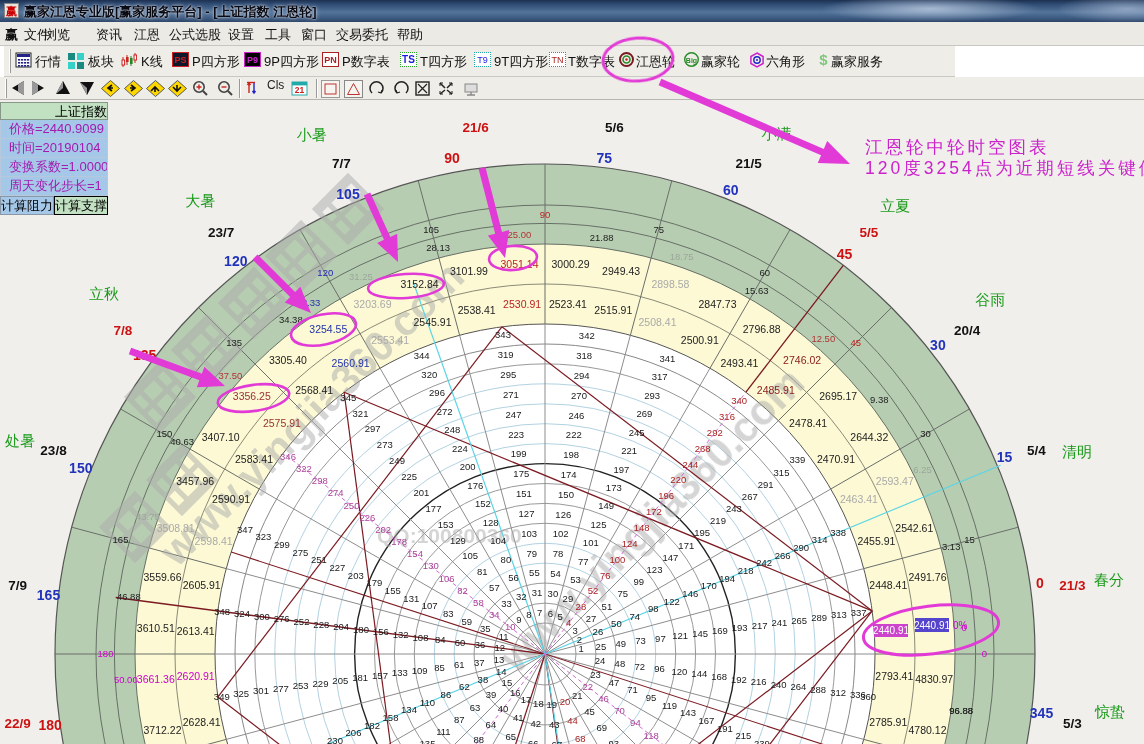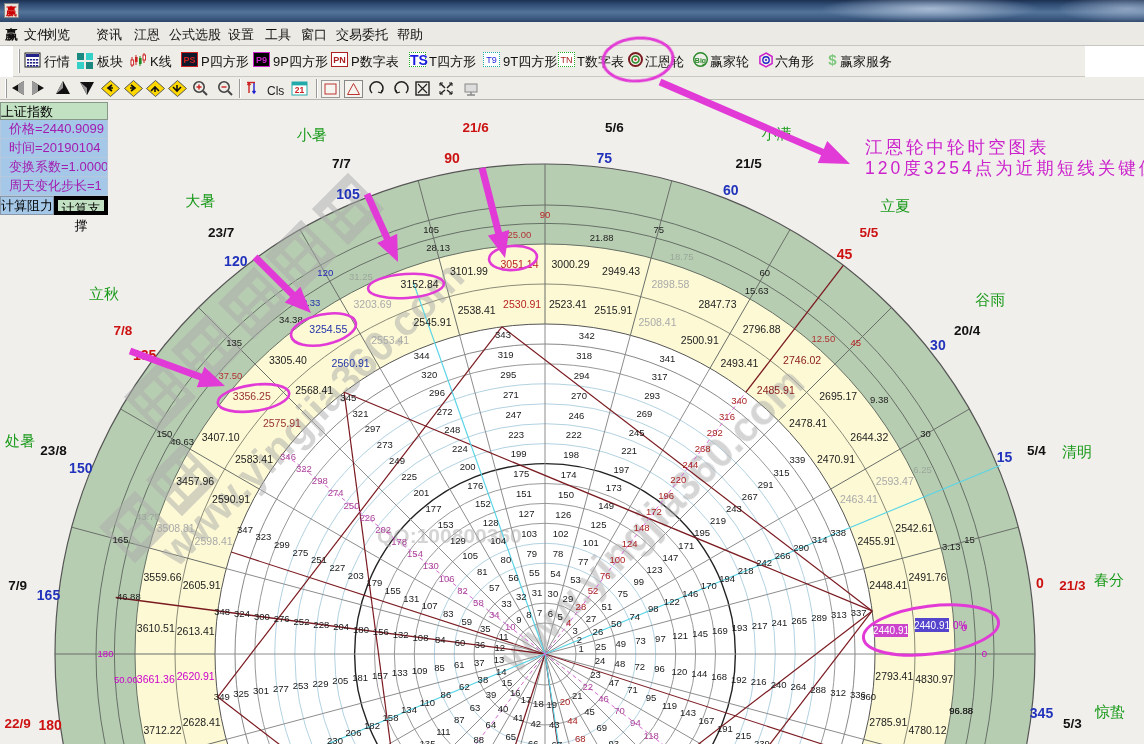--- a/index.html
+++ b/index.html
@@ -5,31 +5,31 @@
 html,body{width:1144px;height:744px;overflow:hidden;font-family:"Liberation Sans",sans-serif}
 .titlebar{position:absolute;left:0;top:0;width:1144px;height:22px;
  background:linear-gradient(180deg,#1d3150 0%,#2e4a72 18%,#49688e 45%,#54749a 55%,#3f5d84 80%,#2c4568 100%);}
 .titlebar .shine{position:absolute;left:820px;top:0;width:220px;height:22px;background:radial-gradient(ellipse at 50% 40%,rgba(200,215,235,.75),rgba(200,215,235,0) 70%)}
 .titlebar .shine2{position:absolute;left:1060px;top:0;width:84px;height:22px;background:radial-gradient(ellipse at 80% 40%,rgba(190,205,228,.6),rgba(190,205,228,0) 75%)}
 .wlogo{position:absolute;left:4px;top:3px;width:15px;height:15px;background:#e8e4de;border:1px solid #888;color:#c00;font-weight:bold;font-size:11px;text-align:center;line-height:14px}
 .ttext{position:absolute;left:24px;top:3px;font-size:13px;font-weight:bold;color:#0a0a14;text-shadow:0 0 2px rgba(255,255,255,.85),0 0 5px rgba(220,230,245,.6)}
 .menubar{position:absolute;left:0;top:22px;width:1144px;height:24px;background:#eceae4;border-bottom:1px solid #c8c6c0}
 .menubar span{position:absolute;top:4px;font-size:13px;color:#111}
 .mlogo{position:absolute;left:5px;top:3px;color:#b00;font-weight:bold;font-size:13px}
-.toolbar1{position:absolute;left:13px;top:46px;width:1072px;height:31px;background:#efede7;border-bottom:1px solid #cac8c2}
+.toolbar1{position:absolute;left:4px;top:46px;width:951px;height:31px;background:#efede7;border-bottom:1px solid #cac8c2}
 .toolbar2{position:absolute;left:0;top:77px;width:1144px;height:23px;background:#efede7;border-bottom:1px solid #b8b6b0}
 .t1item{position:absolute;top:7px;font-size:13px;color:#111}
 .t1icon{position:absolute;top:6px;width:17px;height:17px;font-size:10px;font-weight:bold;text-align:center;line-height:16px}
 .chart{position:absolute;left:0;top:100px;width:1144px;height:644px;background:#f0efec;overflow:hidden}
 .panel{position:absolute;left:0;top:2px;width:108px;font-size:13px}
-.phead{background:#c2e0c2;border:1px solid #889888;color:#000;text-align:left;height:18px;line-height:17px}
+.phead{background:#c2e0c2;border:1px solid #889888;color:#000;text-align:right;height:18px;line-height:17px}
 .prow{background:#a6c8e8;border:1px solid #b8c8dc;border-top:none;color:#a21caf;height:19px;line-height:18px;padding-left:8px;white-space:nowrap;overflow:hidden}
 .pbtns{height:19px}
 .pbtn1{position:absolute;left:0;width:54px;height:19px;background:#a6c8e8;border:1px solid #8898a8;color:#000;line-height:17px}
-.pbtn2{position:absolute;left:54px;width:54px;height:19px;background:#c2e0c2;border:4px solid #000000;color:#000;text-align:center;line-height:17px}
+.pbtn2{position:absolute;left:54px;width:54px;height:19px;background:#c2e0c2;border:1px solid #000000;color:#000;text-align:center;line-height:17px}
 .grip{position:absolute;left:5px;top:3px;width:2px;height:24px;border-left:1px solid #fff;border-right:1px solid #999}
 .grip2{position:absolute;left:5px;top:2px;width:2px;height:19px;border-left:1px solid #fff;border-right:1px solid #999}
 </style></head>
 <body>
 <div class="chart">
 <div class="panel">
 <div class="phead">上证指数</div>
 <div class="prow">价格=2440.9099</div>
 <div class="prow">时间=20190104</div>
 <div class="prow">变换系数=1.00000</div>
@@ -37,20 +37,21 @@
 <div class="pbtns">
         <div class="pbtn1">计算阻力</div>
         <div class="pbtn2">计算支撑</div>
       </div>
 </div>
 </div>
 <div class="titlebar">
     <div class="shine"></div>
     <div class="shine2"></div>
 <div class="wlogo">赢</div>
+    <div class="ttext">赢家江恩专业版[赢家服务平台] - [上证指数 江恩轮]</div>
   </div>
 <div class="menubar">
     <span class="mlogo">赢</span>
     <span style="left:24px">文件</span>
     <span style="left:44px">浏览</span>
     <span style="left:96px">资讯</span>
     <span style="left:134px">江恩</span>
     <span style="left:169px">公式选股</span>
     <span style="left:228px">设置</span>
     <span style="left:265px">工具</span>
@@ -94,21 +95,21 @@
         <line x1="14" y1="1" x2="14" y2="11" stroke="#c22"></line>
         <rect x="13" y="3" width="2.6" height="5" fill="#fff" stroke="#c22"></rect>
       </svg></div>
     <div class="t1item" style="left:137px">K线</div>
     <div class="t1icon" style="left:168px"><span style="display:inline-block;width:17px;height:15px;border:1px solid #c22;color:#c22;background:#0f172a;font-size:9px;font-weight:bold;line-height:14px">PS</span></div>
     <div class="t1item" style="left:188px">P四方形</div>
     <div class="t1icon" style="left:240px"><span style="display:inline-block;width:17px;height:15px;border:1px solid #c2c;color:#c2c;background:#000000;font-size:9px;font-weight:bold;line-height:14px">P9</span></div>
     <div class="t1item" style="left:260px">9P四方形</div>
     <div class="t1icon" style="left:318px"><span style="display:inline-block;width:17px;height:15px;border:1px solid #a22;color:#a22;background:#fff;font-size:9px;font-weight:bold;line-height:14px">PN</span></div>
     <div class="t1item" style="left:338px">P数字表</div>
-    <div class="t1icon" style="left:396px"><span style="display:inline-block;width:17px;height:15px;border:1px dotted #2a2;color:#1a1ae0;background:#fff;font-size:14px;font-weight:bold;line-height:14px">TS</span></div>
+    <div class="t1icon" style="left:396px"><span style="display:inline-block;width:17px;height:15px;border:1px dotted #2a2;color:#1a1ae0;background:#fff;font-size:10px;font-weight:bold;line-height:14px">TS</span></div>
     <div class="t1item" style="left:416px">T四方形</div>
     <div class="t1icon" style="left:470px"><span style="display:inline-block;width:17px;height:15px;border:1px dotted #2aa;color:#1a1ae0;background:#fff;font-size:9px;font-weight:normal;line-height:14px">T9</span></div>
     <div class="t1item" style="left:490px">9T四方形</div>
     <div class="t1icon" style="left:545px"><span style="display:inline-block;width:17px;height:15px;border:1px dotted #2a2;color:#a22;background:#fff;font-size:9px;font-weight:normal;line-height:14px">TN</span></div>
     <div class="t1item" style="left:564px">T数字表</div>
     <div class="t1icon" style="left:614px"><svg width="15" height="15">
         <circle cx="7.5" cy="7.5" r="6.5" fill="none" stroke="#7b1a20" stroke-width="2"></circle>
         <circle cx="7.5" cy="7.5" r="3.5" fill="none" stroke="#2a8a2a" stroke-width="1.6"></circle>
         <circle cx="7.5" cy="7.5" r="1.2" fill="#c22"></circle>
       </svg></div>
@@ -170,21 +171,21 @@
         <circle cx="8" cy="7" r="5.2" fill="none" stroke="#444" stroke-width="1.6"></circle>
         <line x1="12" y1="11" x2="16" y2="15" stroke="#444" stroke-width="2"></line>
         <path d="M5.5,7 L10.5,7 " stroke="#c22" stroke-width="1.4" fill="none"></path>
       </svg></div>
     <div style="position:absolute;left:239px;top:2px;width:2px;height:19px;border-left:1px solid #999;border-right:1px solid #fff"></div>
     <div style="position:absolute;left:245px;top:3px;width:18px;height:17px"><svg width="18" height="17">
         <path d="M4,13 L4,3 M2.5,5 L4,3 L5.5,5" stroke="#c22" stroke-width="1.4" fill="none"></path>
         <path d="M9,3 L9,13 M7.5,11 L9,13 L10.5,11" stroke="#22c" stroke-width="1.4" fill="none"></path>
         <line x1="2" y1="2.5" x2="10" y2="2.5" stroke="#c22" stroke-width="1.4"></line>
       </svg></div>
-    <div style="position:absolute;left:267px;top:7px;font-size:12px;color:#222">Cls</div>
+    <div style="position:absolute;left:267px;top:1px;font-size:12px;color:#222">Cls</div>
     <div style="position:absolute;left:291px;top:3px;width:18px;height:17px"><svg width="18" height="17">
         <rect x="1" y="2" width="15" height="13" fill="#fff" stroke="#2aa"></rect>
         <rect x="1" y="2" width="15" height="3.4" fill="#2aa"></rect>
         <text x="8.5" y="13" font-size="8.5" font-weight="bold" fill="#c22" text-anchor="middle">21</text>
       </svg></div>
     <div style="position:absolute;left:316px;top:2px;width:2px;height:19px;border-left:1px solid #999;border-right:1px solid #fff"></div>
     <div style="position:absolute;left:321px;top:3px;width:18px;height:17px"><svg width="19" height="18">
         <rect x="0.5" y="0.5" width="18" height="17" fill="#f6f4ee" stroke="#999"></rect>
         <rect x="4" y="4" width="11" height="10" fill="none" stroke="#b33"></rect>
       </svg></div>

